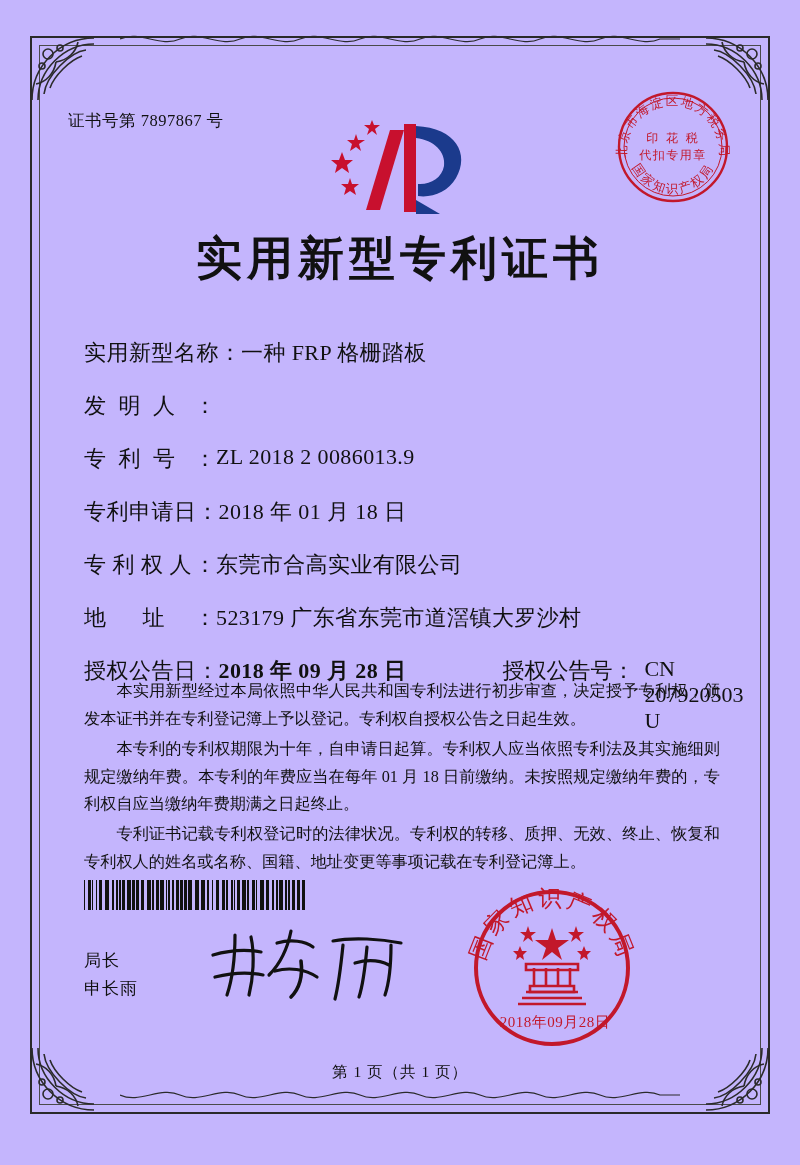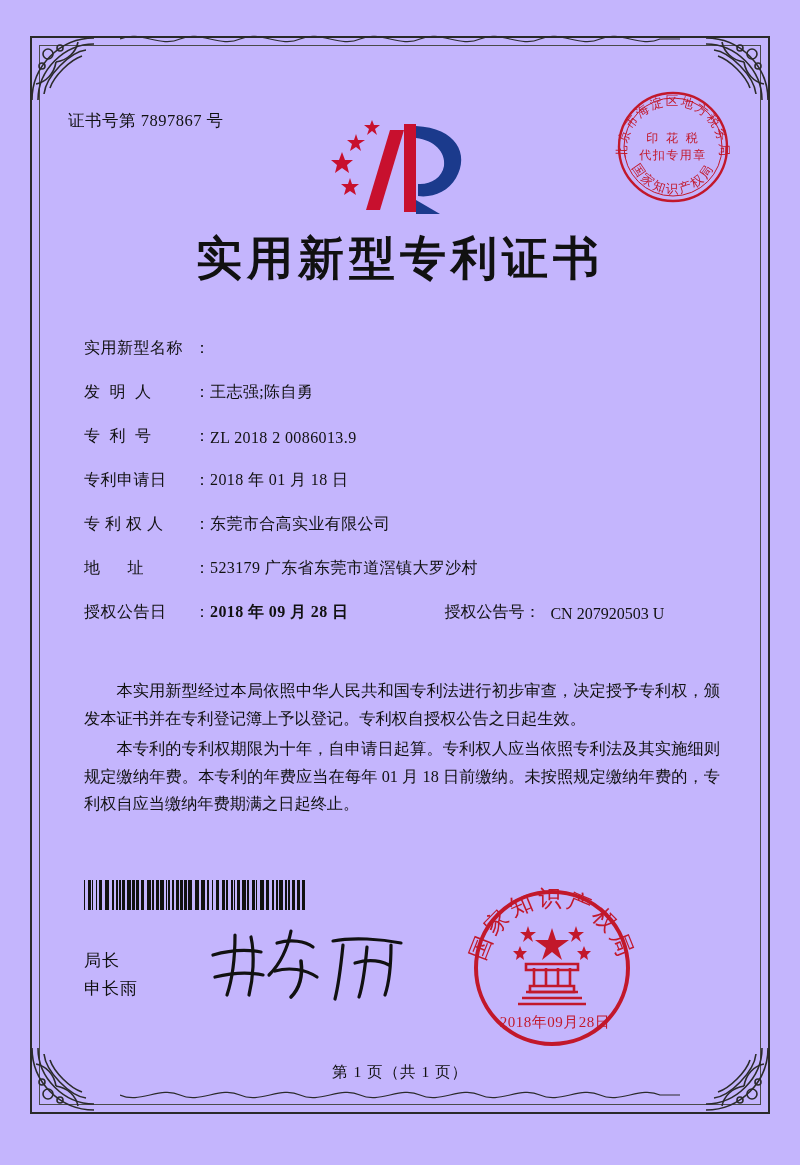--- a/index.html
+++ b/index.html
@@ -108,23 +108,23 @@
 
   
   .fields {
     position: absolute;
     left: 84px;
     top: 338px;
     width: 632px;
   }
   .row {
     display: flex;
-    align-items: flex-end;
+    align-items: flex-start;
     margin-bottom: 23px;
-    font-size: 16px;
+    font-size: 22px;
   }
   .row .label {
     flex: 0 0 110px;
     white-space: pre;
     letter-spacing: 0.5px;
   }
   .row .colon {
     flex: 0 0 14px;
   }
   .row .value {
@@ -342,25 +342,25 @@
       <text x="65" y="77" text-anchor="middle" font-size="12" fill="#c2182b" font-family="DejaVu Serif, serif" letter-spacing="1.5">代扣专用章</text>
     </svg>
   </div>
 
   <div class="title">实用新型专利证书</div>
 
   <div class="fields">
     <div class="row">
       <span class="label">实用新型名称</span>
       <span class="colon">：</span>
+      <span class="value">一种 FRP 格栅踏板</span>
     </div>
     <div class="row">
       <span class="label">发  明  人</span>
       <span class="colon">：</span>
-      <span class="value">王志强;陈自勇</span>
     </div>
     <div class="row">
       <span class="label">专  利  号</span>
       <span class="colon">：</span>
       <span class="value">ZL 2018 2 0086013.9</span>
     </div>
     <div class="row">
       <span class="label">专利申请日</span>
       <span class="colon">：</span>
       <span class="value">2018 年 01 月 18 日</span>
@@ -381,20 +381,21 @@
       <span class="value">2018 年 09 月 28 日</span>
       <span class="right-label">授权公告号</span>
       <span>：</span>
       <span class="right-value">CN 207920503 U</span>
     </div>
   </div>
 
   <div class="body-text">
     <p>本实用新型经过本局依照中华人民共和国专利法进行初步审查，决定授予专利权，颁发本证书并在专利登记簿上予以登记。专利权自授权公告之日起生效。</p>
     <p>本专利的专利权期限为十年，自申请日起算。专利权人应当依照专利法及其实施细则规定缴纳年费。本专利的年费应当在每年 01 月 18 日前缴纳。未按照规定缴纳年费的，专利权自应当缴纳年费期满之日起终止。</p>
+    <p>专利证书记载专利权登记时的法律状况。专利权的转移、质押、无效、终止、恢复和专利权人的姓名或名称、国籍、地址变更等事项记载在专利登记簿上。</p>
   </div>
 
   <div class="barcode" id="barcode">
       <i style="width: 1px; margin-right: 3px;"></i>
       <i style="width: 3px; margin-right: 1px;"></i>
       <i style="width: 1px; margin-right: 3px;"></i>
       <i style="width: 1px; margin-right: 2px;"></i>
       <i style="width: 3px; margin-right: 3px;"></i>
       <i style="width: 4px; margin-right: 3px;"></i>
       <i style="width: 2px; margin-right: 2px;"></i>

